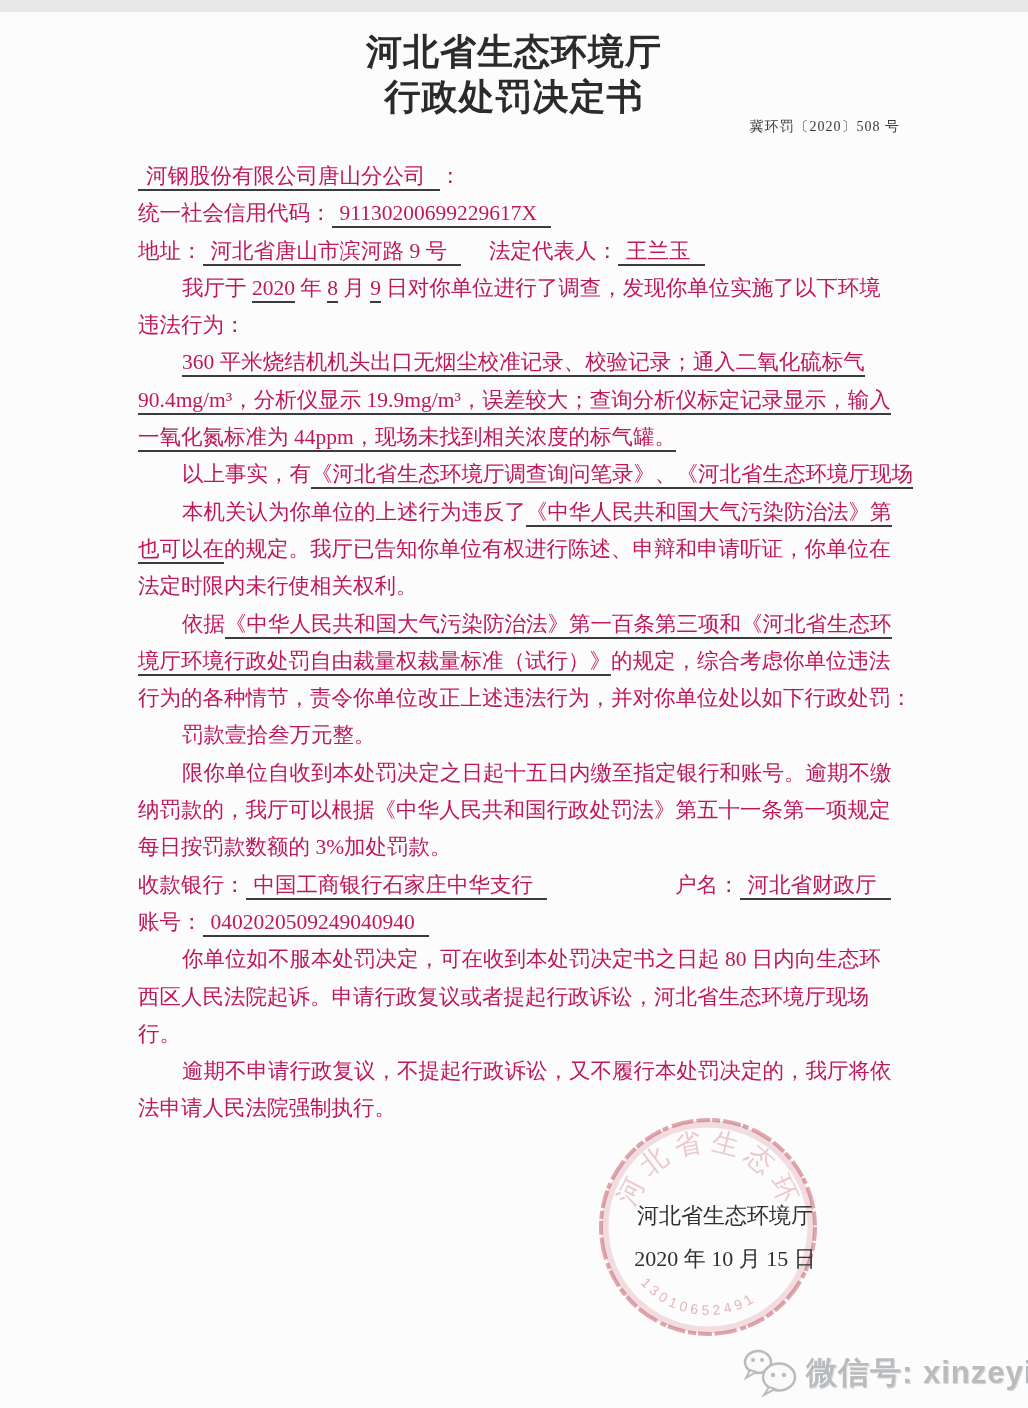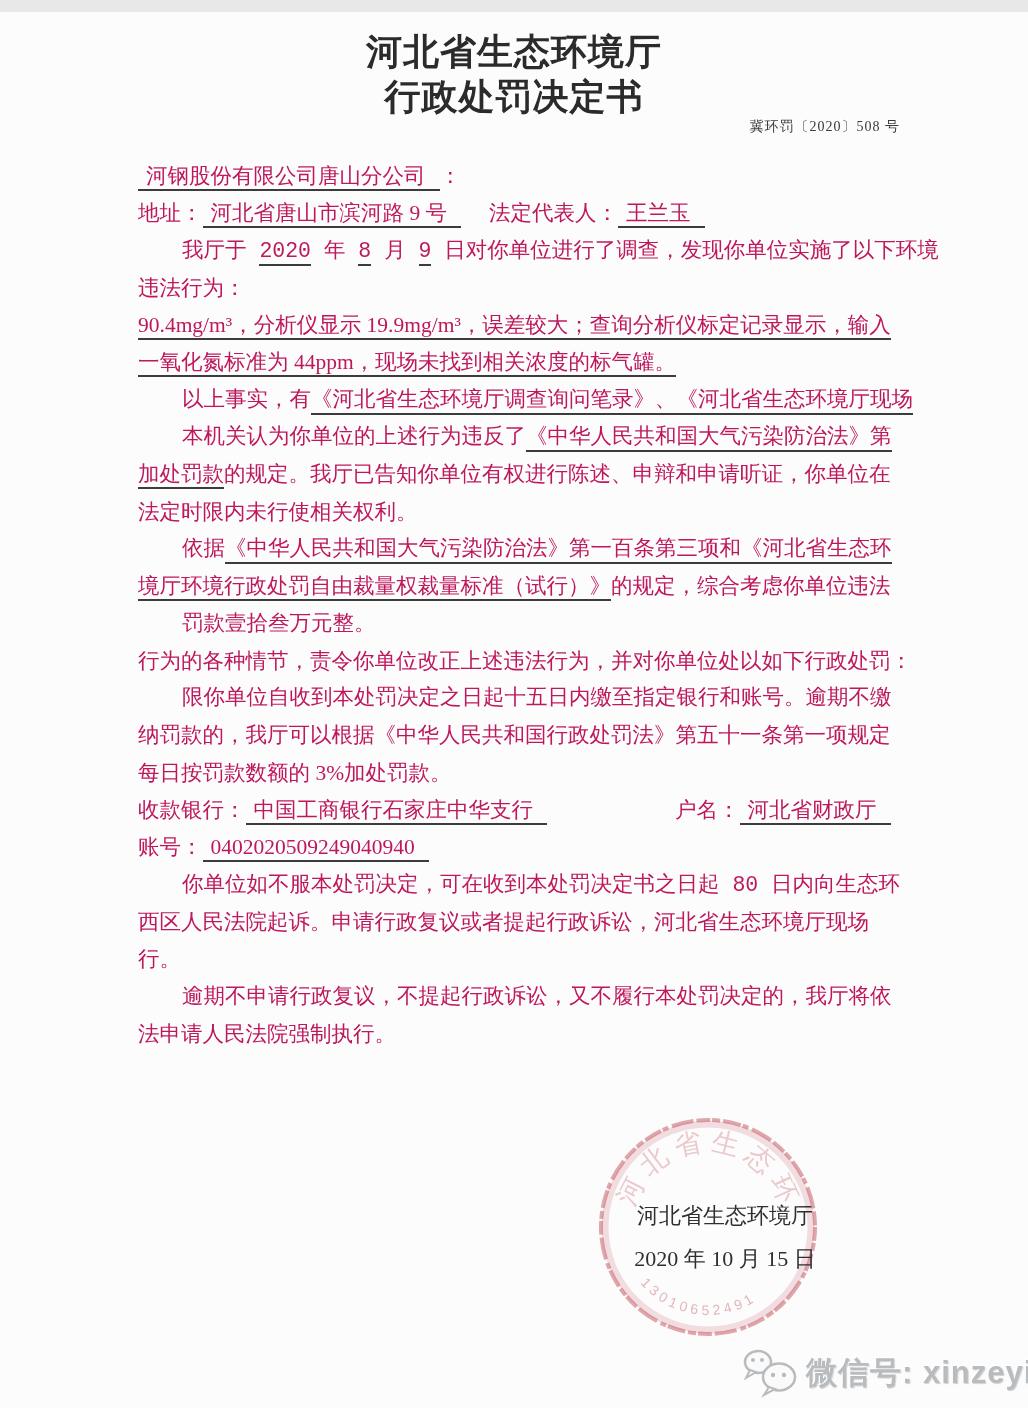--- a/index.html
+++ b/index.html
@@ -22,21 +22,21 @@
   .doc-number{
     position:absolute;top:106px;right:128px;
     font-size:14px;color:#3a3a3a;letter-spacing:1px;
   }
   
   .content{
     position:absolute;top:146px;left:138px;width:790px;
     font-size:21.5px;color:#be185d;z-index:2;
   }
   .line{height:37.3px;line-height:37.3px;white-space:nowrap;}
-  .line.indent{padding-left:44px;font-family:Liberation Mono, monospace;}
+  .line.indent{padding-left:44px;}
   .seg{display:inline;}
   .u{border-bottom:2px solid #3c3c3c;padding-bottom:1px;}
   .u.pad{padding-left:8px;padding-right:14px;}
   
   .signature{
     position:absolute;top:1182px;left:560px;width:330px;
     text-align:center;font-size:22px;line-height:43px;
     color:#2f2f2f;z-index:3;
   }
   
@@ -65,33 +65,35 @@
 
   <div class="doc-title">
     <div>河北省生态环境厅</div>
     <div>行政处罚决定书</div>
   </div>
 
   <div class="doc-number">冀环罚〔2020〕508 号</div>
 
   <div class="content">
       <div class="line"><span class="seg u pad">河钢股份有限公司唐山分公司</span><span class="seg">：</span></div>
+      <div class="line"><span class="seg">统一社会信用代码：</span><span class="seg u pad">91130200699229617X</span></div>
       <div class="line"><span class="seg">地址：</span><span class="seg u pad">河北省唐山市滨河路 9 号</span><span class="seg" style="margin-left: 28px;">法定代表人：</span><span class="seg u pad">王兰玉</span></div>
       <div class="line indent"><span class="seg">我厅于 </span><span class="seg u">2020</span><span class="seg"> 年 </span><span class="seg u">8</span><span class="seg"> 月 </span><span class="seg u">9</span><span class="seg"> 日对你单位进行了调查，发现你单位实施了以下环境</span></div>
       <div class="line"><span class="seg">违法行为：</span></div>
+      <div class="line indent"><span class="seg u">360 平米烧结机机头出口无烟尘校准记录、校验记录；通入二氧化硫标气</span></div>
       <div class="line"><span class="seg u">90.4mg/m³，分析仪显示 19.9mg/m³，误差较大；查询分析仪标定记录显示，输入</span></div>
       <div class="line"><span class="seg u">一氧化氮标准为 44ppm，现场未找到相关浓度的标气罐。</span></div>
       <div class="line indent"><span class="seg">以上事实，有</span><span class="seg u">《河北省生态环境厅调查询问笔录》、《河北省生态环境厅现场</span></div>
       <div class="line indent"><span class="seg">本机关认为你单位的上述行为违反了</span><span class="seg u">《中华人民共和国大气污染防治法》第</span></div>
-      <div class="line"><span class="seg u">加处罚款</span><span class="seg">的规定。我厅已告知你单位有权进行陈述、申辩和申请听证，你单位在</span></div>
+      <div class="line"><span class="seg u">也可以在</span><span class="seg">的规定。我厅已告知你单位有权进行陈述、申辩和申请听证，你单位在</span></div>
       <div class="line"><span class="seg">法定时限内未行使相关权利。</span></div>
       <div class="line indent"><span class="seg">依据</span><span class="seg u">《中华人民共和国大气污染防治法》第一百条第三项和《河北省生态环</span></div>
       <div class="line"><span class="seg u">境厅环境行政处罚自由裁量权裁量标准（试行）》</span><span class="seg">的规定，综合考虑你单位违法</span></div>
+      <div class="line"><span class="seg">行为的各种情节，责令你单位改正上述违法行为，并对你单位处以如下行政处罚：</span></div>
       <div class="line indent"><span class="seg">罚款壹拾叁万元整。</span></div>
-      <div class="line"><span class="seg">行为的各种情节，责令你单位改正上述违法行为，并对你单位处以如下行政处罚：</span></div>
       <div class="line indent"><span class="seg">限你单位自收到本处罚决定之日起十五日内缴至指定银行和账号。逾期不缴</span></div>
       <div class="line"><span class="seg">纳罚款的，我厅可以根据《中华人民共和国行政处罚法》第五十一条第一项规定</span></div>
       <div class="line"><span class="seg">每日按罚款数额的 3%加处罚款。</span></div>
       <div class="line"><span class="seg">收款银行：</span><span class="seg u pad">中国工商银行石家庄中华支行</span><span class="seg" style="margin-left: 128px;">户名：</span><span class="seg u pad">河北省财政厅</span></div>
       <div class="line"><span class="seg">账号：</span><span class="seg u pad">0402020509249040940</span></div>
       <div class="line indent"><span class="seg">你单位如不服本处罚决定，可在收到本处罚决定书之日起 80 日内向生态环</span></div>
       <div class="line"><span class="seg">西区人民法院起诉。申请行政复议或者提起行政诉讼，河北省生态环境厅现场</span></div>
       <div class="line"><span class="seg">行。</span></div>
       <div class="line indent"><span class="seg">逾期不申请行政复议，不提起行政诉讼，又不履行本处罚决定的，我厅将依</span></div>
       <div class="line"><span class="seg">法申请人民法院强制执行。</span></div>

